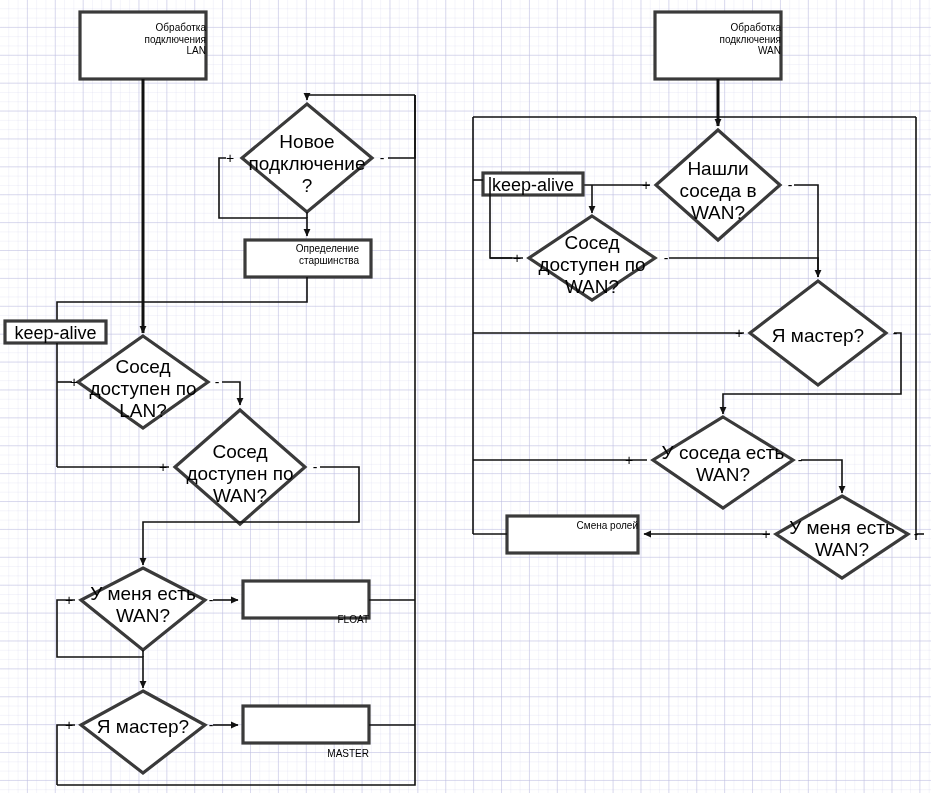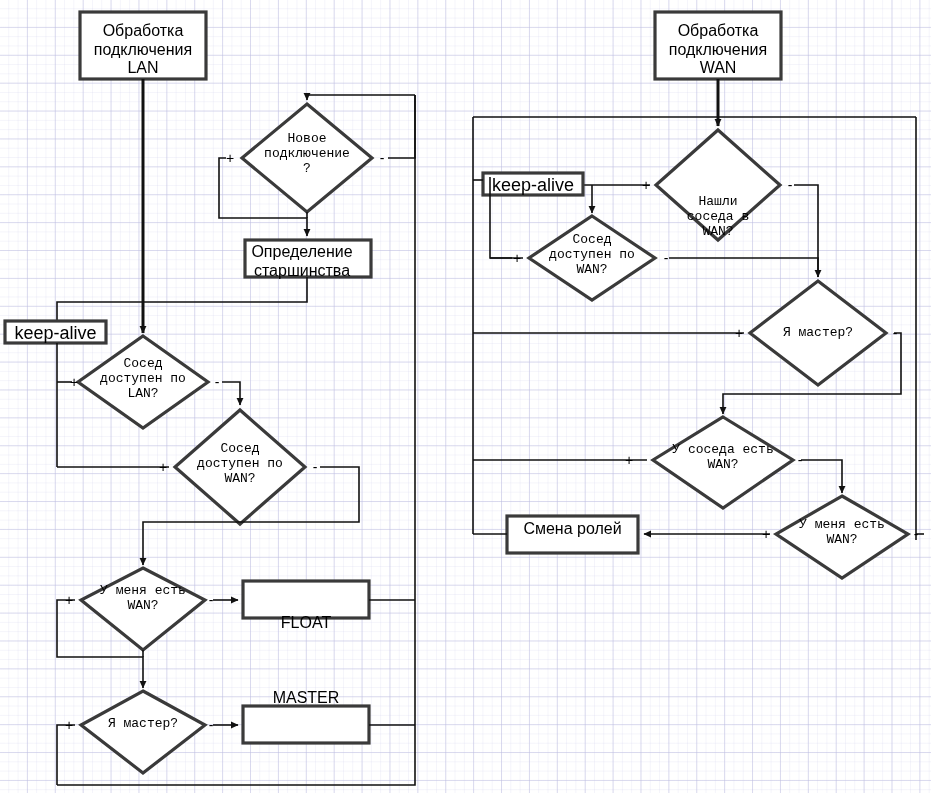--- a/index.html
+++ b/index.html
@@ -23,22 +23,22 @@
   }
   #vec{position:absolute;left:0;top:0;width:931px;height:793px;}
   .lbl{
     position:absolute;
     color:#000;
     text-align:center;
     line-height:1.16;
     white-space:pre;
     pointer-events:none;
   }
-  .lbl.box{font-size:16px;}
-  .lbl.dia{font-size:13px;font-family:Liberation Mono, monospace;}
+  .lbl.box{font-size:10px;text-align:right;}
+  .lbl.dia{font-size:19px;}
   .lbl.ka{font-size:18px;}
   .lbl.sign{font-size:14px;font-weight:400;}
 </style>
 </head>
 <body>
 
 <div id="canvas">
 
   <svg id="vec" viewBox="0 0 931 793">
     <defs>
@@ -166,37 +166,37 @@
   <div class="lbl dia" style="left:78px;top:356px;width:130px;">Сосед
 доступен по
 LAN?</div>
   <div class="lbl dia" style="left:175px;top:441px;width:130px;">Сосед
 доступен по
 WAN?</div>
   <div class="lbl dia" style="left:78px;top:583px;width:130px;">У меня есть
 WAN?</div>
   <div class="lbl box" style="left:243px;top:590px;width:126px;margin-top:24px;">FLOAT</div>
   <div class="lbl dia" style="left:78px;top:716px;width:130px;">Я мастер?</div>
-  <div class="lbl box" style="left:243px;top:689px;width:126px;">MASTER</div>
+  <div class="lbl box" style="left:243px;top:748px;width:126px;">MASTER</div>
 
   <div class="lbl sign" style="left:224px;top:150px;width:12px;">+</div>
   <div class="lbl sign" style="left:376px;top:150px;width:12px;">-</div>
   <div class="lbl sign" style="left:68px;top:374px;width:12px;">+</div>
   <div class="lbl sign" style="left:211px;top:374px;width:12px;">-</div>
   <div class="lbl sign" style="left:157px;top:459px;width:12px;">+</div>
   <div class="lbl sign" style="left:309px;top:459px;width:12px;">-</div>
   <div class="lbl sign" style="left:63px;top:592px;width:12px;">+</div>
   <div class="lbl sign" style="left:205px;top:592px;width:12px;">-</div>
   <div class="lbl sign" style="left:63px;top:717px;width:12px;">+</div>
   <div class="lbl sign" style="left:205px;top:717px;width:12px;">-</div>
 
   <div class="lbl box" style="left:655px;top:22px;width:126px;">Обработка
 подключения
 WAN</div>
-  <div class="lbl dia" style="left:653px;top:158px;width:130px;margin-top:36px;">Нашли
+  <div class="lbl dia" style="left:653px;top:158px;width:130px;">Нашли
 соседа в
 WAN?</div>
   <div class="lbl ka" style="left:483px;top:175px;width:100px;">keep-alive</div>
   <div class="lbl dia" style="left:527px;top:232px;width:130px;">Сосед
 доступен по
 WAN?</div>
   <div class="lbl dia" style="left:753px;top:325px;width:130px;">Я мастер?</div>
   <div class="lbl dia" style="left:658px;top:442px;width:130px;">У соседа есть
 WAN?</div>
   <div class="lbl dia" style="left:777px;top:517px;width:130px;">У меня есть

